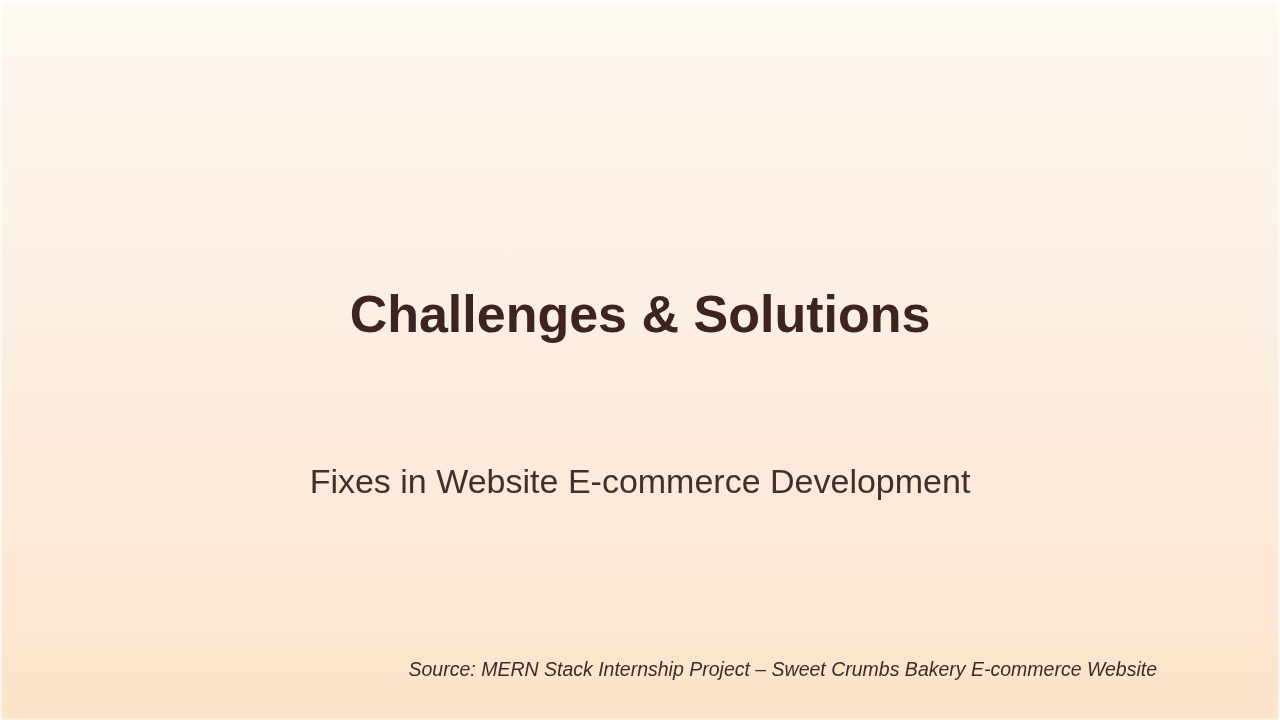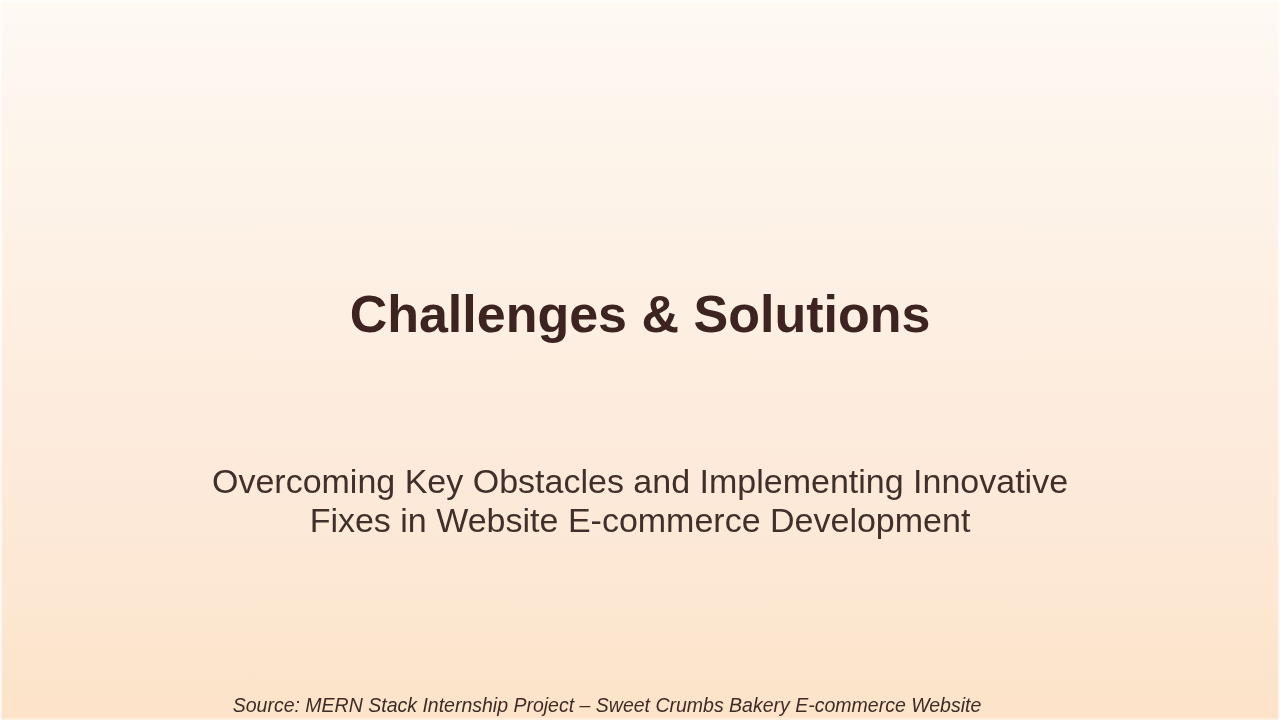--- a/index.html
+++ b/index.html
@@ -75,23 +75,23 @@
     font-family: "Liberation Sans", sans-serif;
     font-size: 34px;
     font-weight: normal;
     line-height: 39px;
     color: #40302b;
   }
 
   .source-block {
     position: absolute;
     left: 57px;
-    top: 692px;
+    top: 656px;
     width: 1100px;
-    text-align: center;
+    text-align: right;
   }
 
   .source-text {
     margin: 0;
     font-family: "Liberation Sans", sans-serif;
     font-size: 19.5px;
     font-style: italic;
     font-weight: normal;
     line-height: 26px;
     color: #3d2b26;
@@ -106,21 +106,20 @@
   <div class="slide-edge-top"></div>
   <div class="slide-edge-bottom"></div>
   <div class="slide-edge-left"></div>
   <div class="slide-edge-right"></div>
 
   <div class="title-block">
     <h1 class="slide-title">Challenges &amp; Solutions</h1>
   </div>
 
   <div class="subtitle-block">
-    <p class="slide-subtitle">Overcoming Key Obstacles and Implementing Innovative</p>
     <p class="slide-subtitle">Fixes in Website E-commerce Development</p>
   </div>
 
   <div class="source-block">
     <p class="source-text">Source: MERN Stack Internship Project – Sweet Crumbs Bakery E-commerce Website</p>
   </div>
 
 </div>
 
 </body></html>

